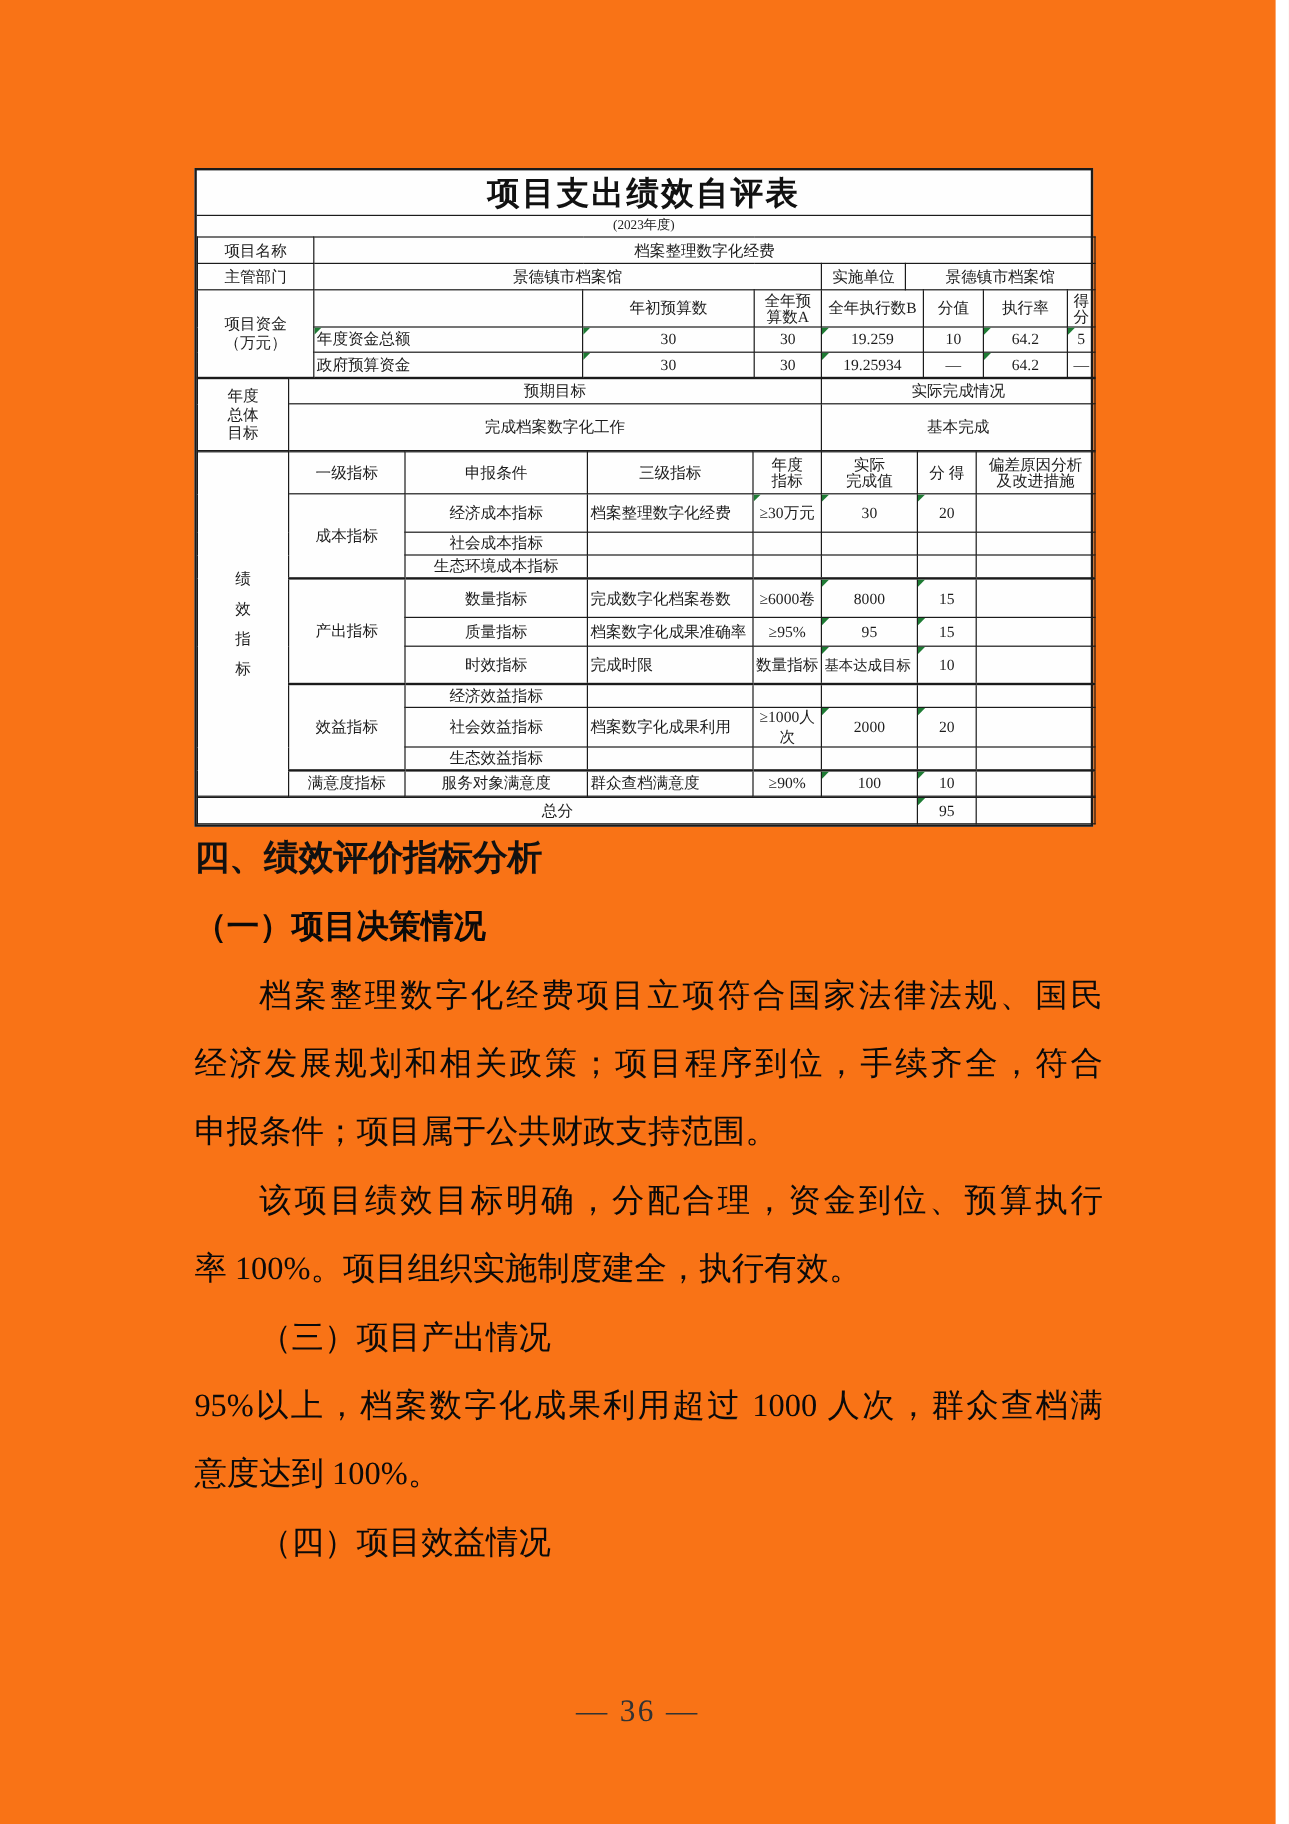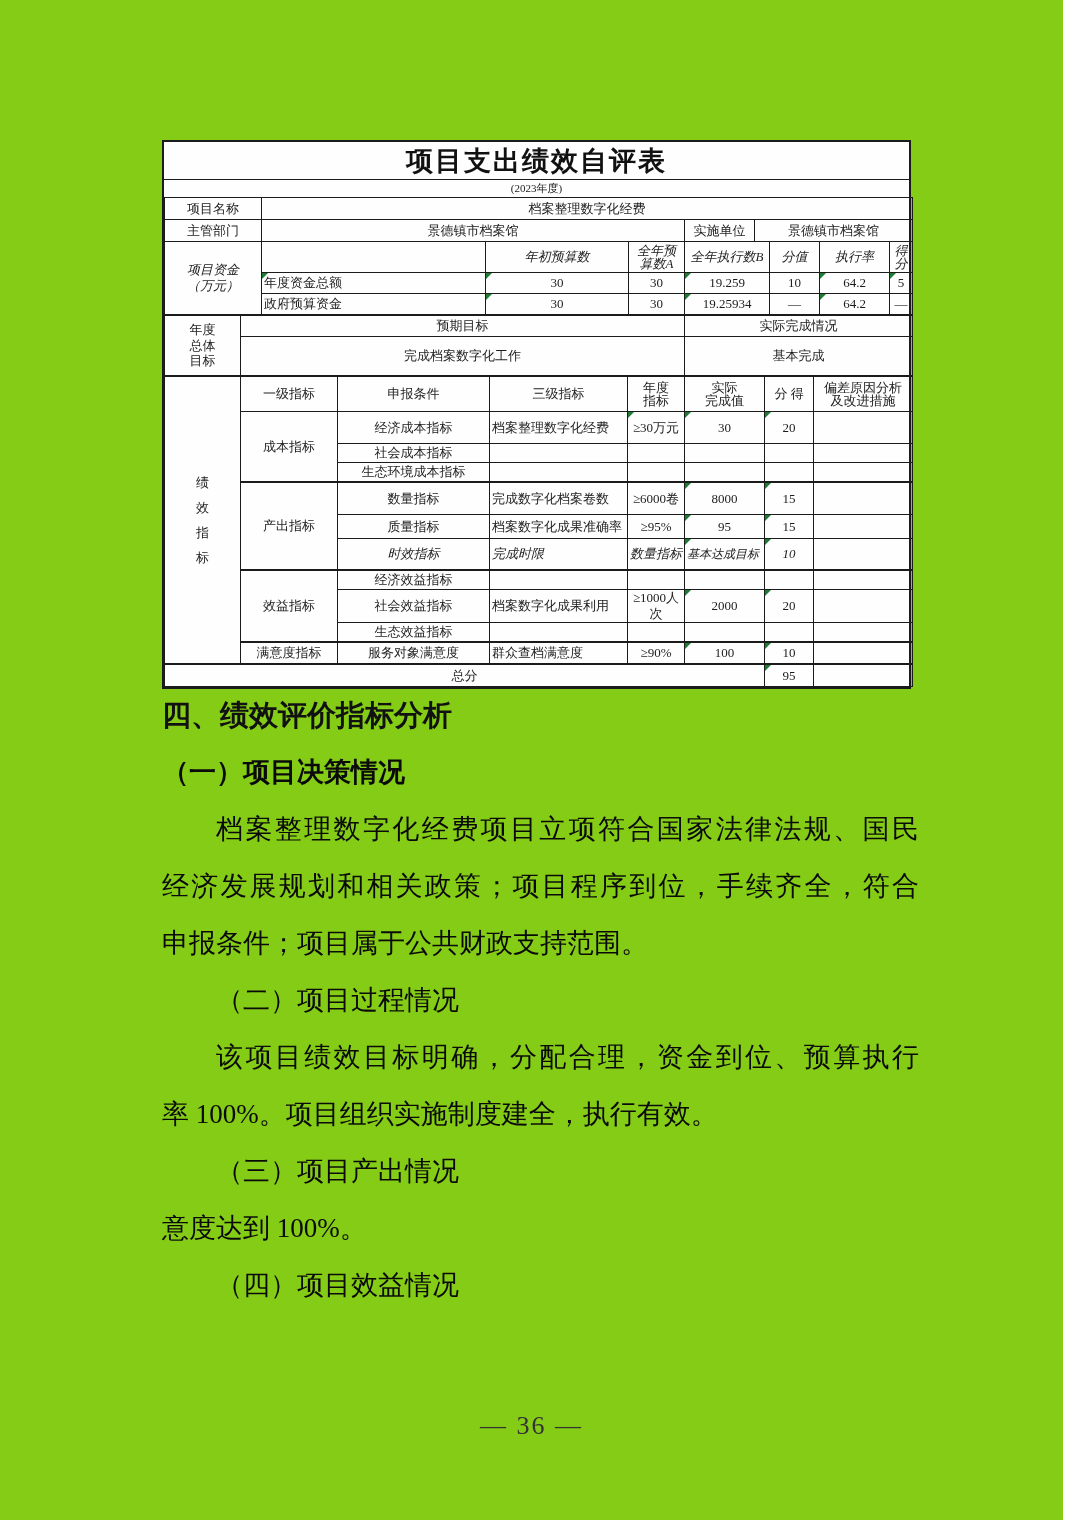--- a/index.html
+++ b/index.html
@@ -1,37 +1,37 @@
 <!DOCTYPE html>
 <html><head>
 <meta charset="utf-8">
 <style>
   html,body{margin:0;padding:0;background:#fff;}
-  .page{position:relative;width:1063px;height:1520px;background:#84cc16;
+  .page{position:relative;width:1063px;height:1520px;background:#f97316;
         font-family:"Liberation Serif",serif;color:#000;overflow:hidden;}
 
   
   .sheet{position:absolute;left:162px;top:140px;width:749px;box-sizing:border-box;
          border:2px solid #1b1b1b;background:#fefefe;}
   .ttl{font-size:27px;font-weight:bold;text-align:center;height:37px;line-height:38px;
        letter-spacing:2px;border-bottom:1px solid #1b1b1b;color:#111;}
   .sub{font-size:11px;text-align:center;height:17px;line-height:16px;color:#222;}
   table.t{width:100%;border-collapse:collapse;table-layout:fixed;}
   table.t td{border:1px solid #1b1b1b;font-size:13px;color:#1c1c1c;text-align:center;
              vertical-align:middle;padding:0 2px;line-height:1.2;overflow:hidden;}
   .tl{text-align:left !important;}
   .pl{white-space:pre-line;}
   .nw{white-space:nowrap;}
   .lh13{line-height:13px !important;}
   .vstack{display:inline-block;width:15px;word-break:break-all;line-height:25px;text-align:center;}
   td.tri{position:relative;}
   td.tri::before{content:"";position:absolute;top:0;left:0;width:0;height:0;
                  border-top:6px solid #1e7b34;border-right:6px solid transparent;}
   tr.g td{border-top-width:2px;} tr.r18 td{height:18px;} tr.r20 td{height:20px;}
-  tr.r21 td{height:21px;} tr.r23 td{height:23px;} tr.r30 td{height:30px;font-style:italic;}
+  tr.r21 td{height:21px;} tr.r23 td{height:23px;} tr.r30 td{height:30px;}
   tr.r31 td{height:31px;} tr.r32 td{height:32px;} tr.r34 td{height:34px;}
   tr.r38 td{height:38px;}
 
   
   .doc{position:absolute;left:162px;top:687px;width:757px;font-size:27px;
        line-height:57px;color:#0a0a0a;}
   .h-sec{font-family:"Liberation Sans",sans-serif;font-weight:bold;font-size:29px;color:#111;}
   .h-one{font-weight:bold;}
   .ind2{text-indent:2em;}
   .jl{text-align:justify;text-align-last:justify;}
@@ -251,23 +251,23 @@
       </tbody>
     </table>
   </div>
 
   <div class="doc">
     <div class="h-sec">四、绩效评价指标分析</div>
     <div class="h-one">（一）项目决策情况</div>
     <div class="jl ind2">档案整理数字化经费项目立项符合国家法律法规、国民</div>
     <div class="jl">经济发展规划和相关政策；项目程序到位，手续齐全，符合</div>
     <div class="jl-last">申报条件；项目属于公共财政支持范围。</div>
-    <div class="ind2">（二）项目过程情况</div>
     <div class="jl ind2">该项目绩效目标明确，分配合理，资金到位、预算执行</div>
     <div class="jl-last">率 100%。项目组织实施制度建全，执行有效。</div>
     <div class="ind2">（三）项目产出情况</div>
+    <div class="jl">95%以上，档案数字化成果利用超过 1000 人次，群众查档满</div>
     <div class="jl-last">意度达到 100%。</div>
     <div class="ind2">（四）项目效益情况</div>
   </div>
 
   <div class="pagenum">— 36 —</div>
 
 </div>
 
 </body></html>

